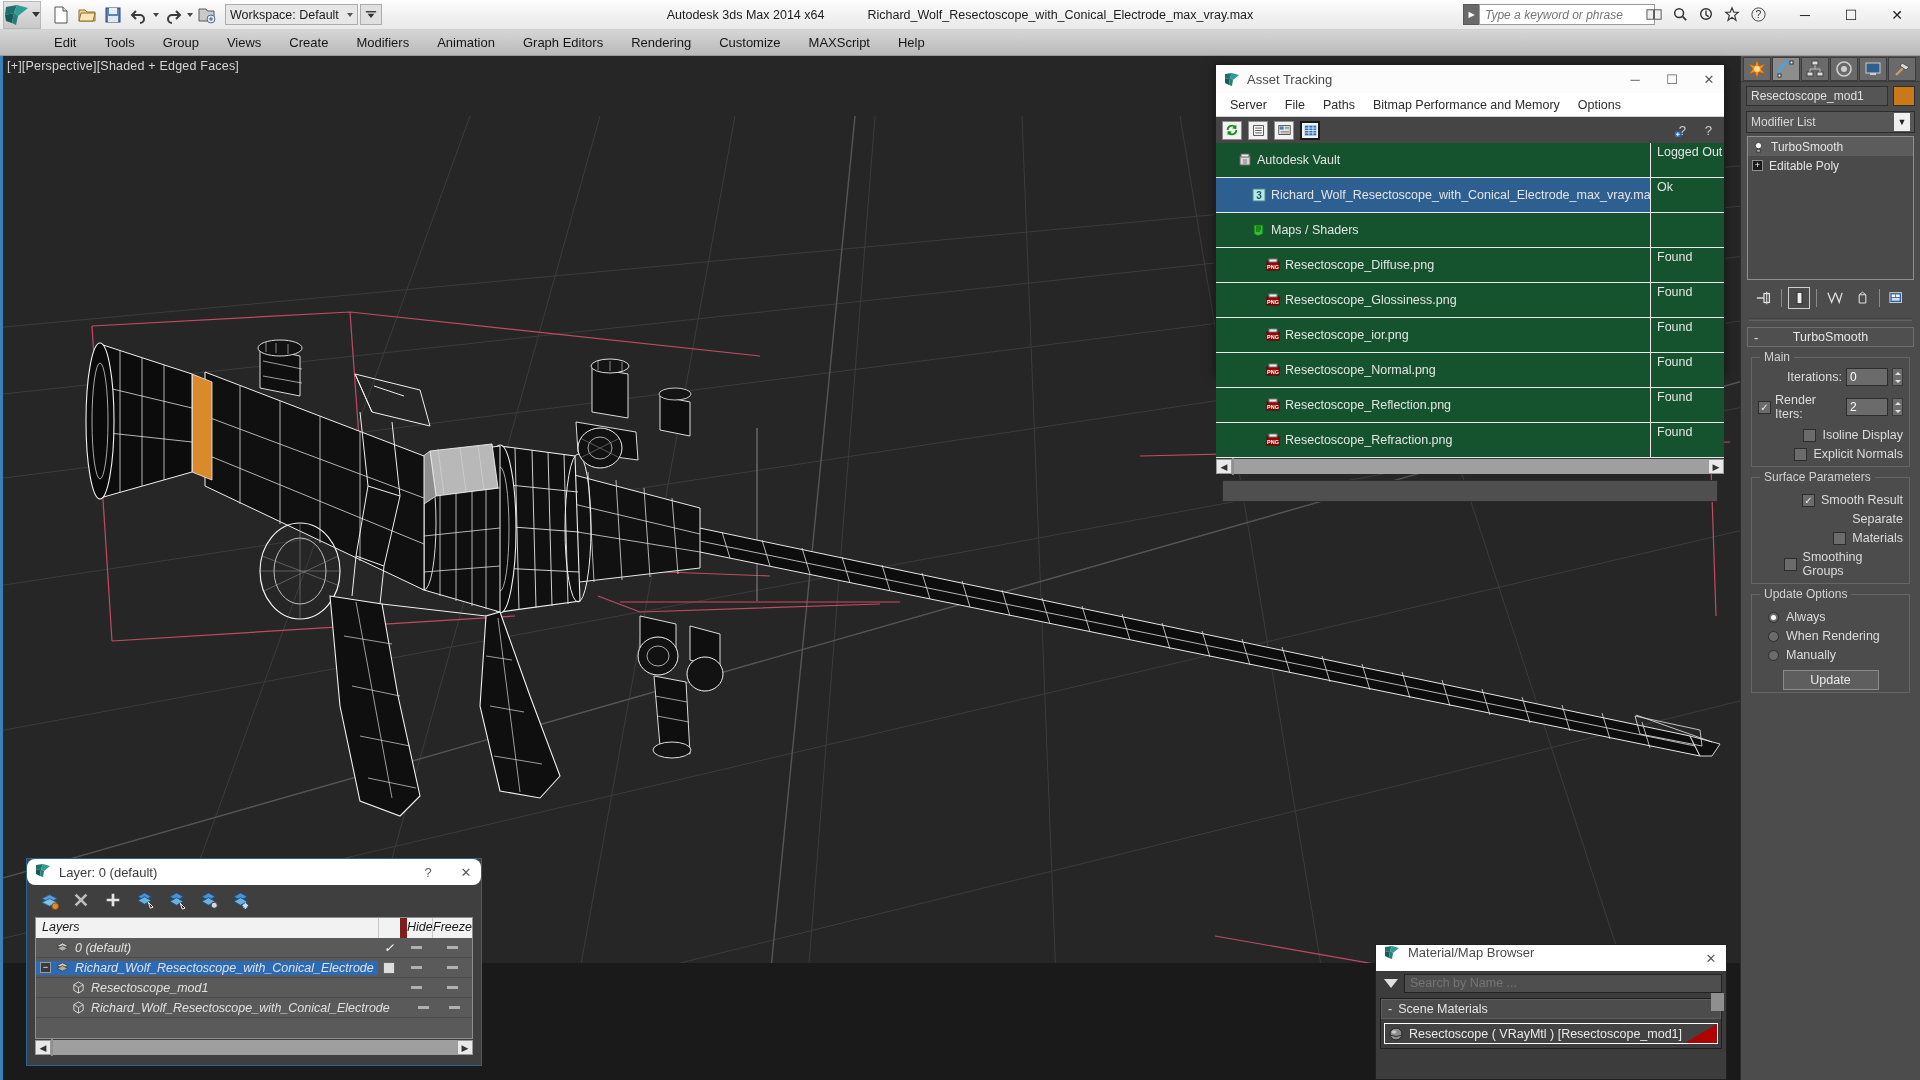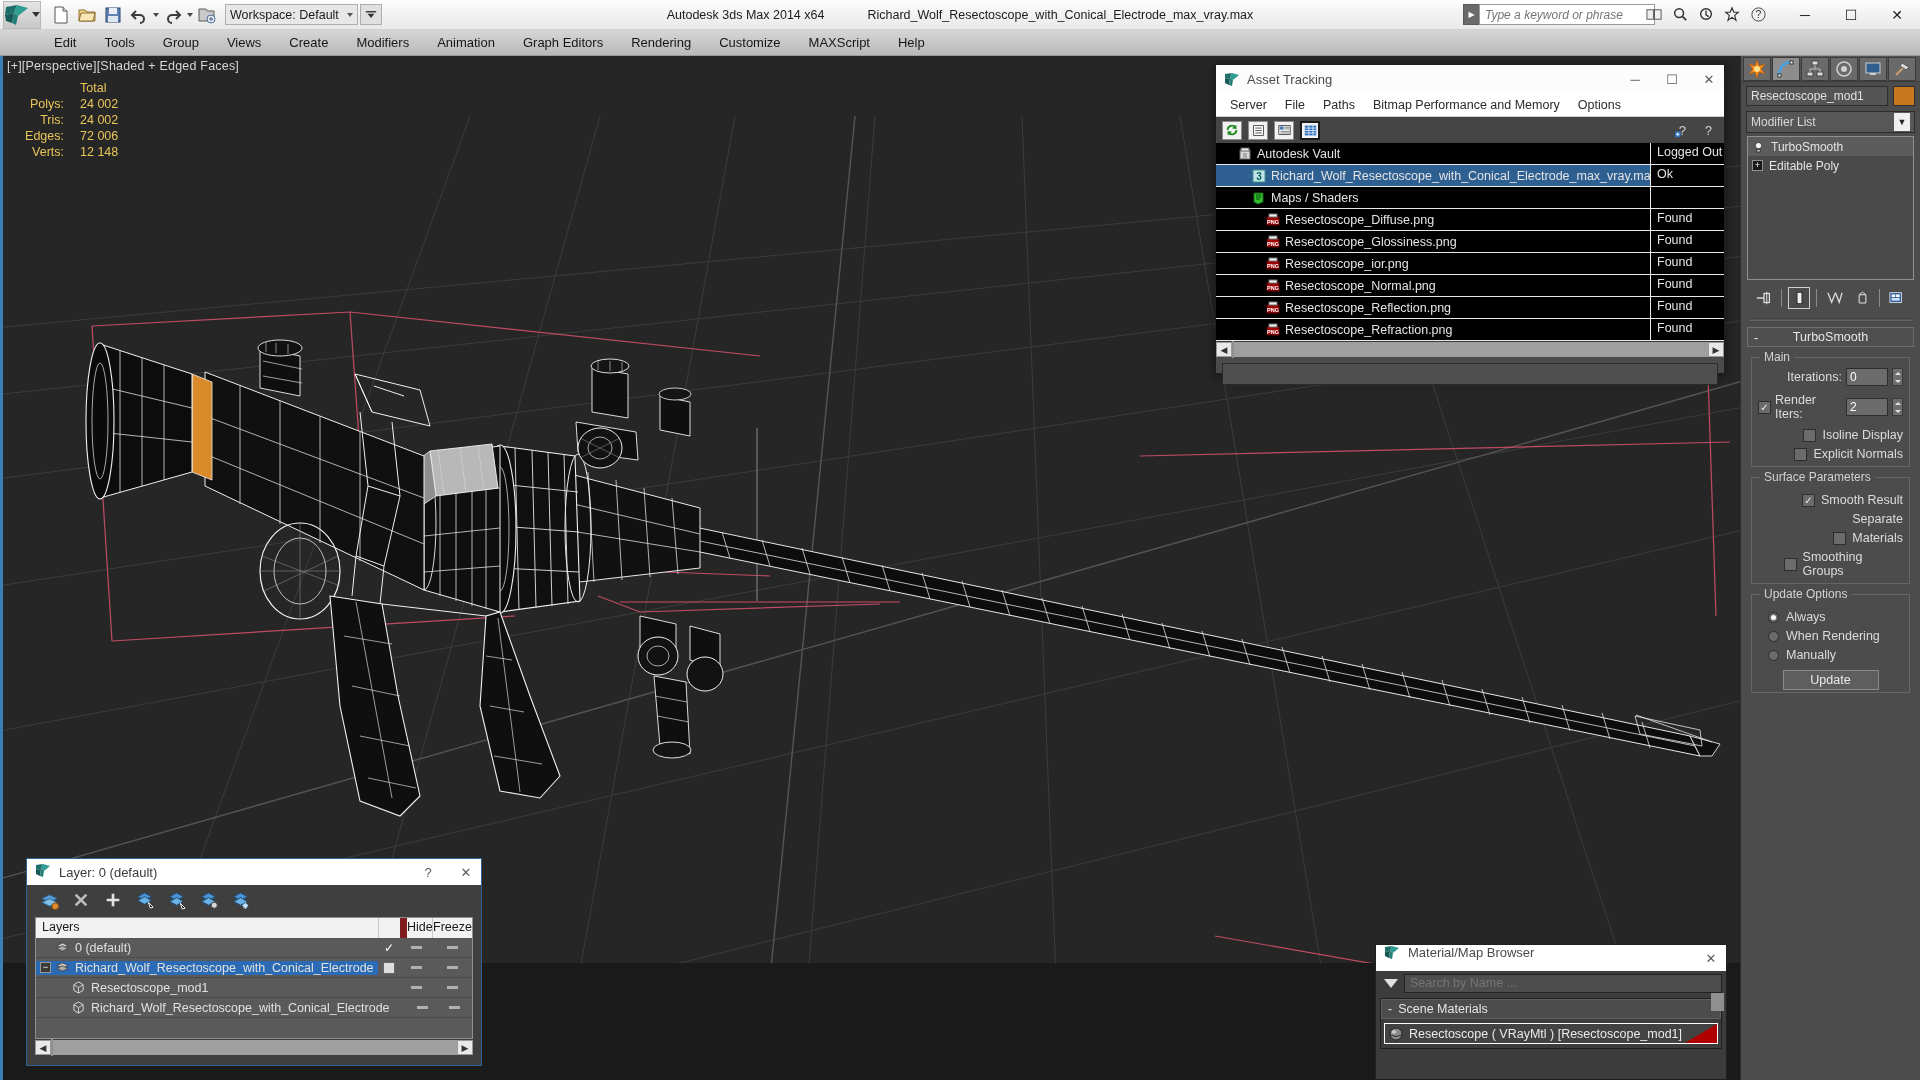--- a/index.html
+++ b/index.html
@@ -210,40 +210,40 @@
     background: #f2f2f2; border: 1px solid #8c8c8c; }
   .tb-icon.sel { border: 2px solid #1a1a1a; }
   .tb-icon.plain { background: transparent; border: none; }
   .tb-spacer { flex: 1; }
 
   .at-table { margin: 0; background: #555; }
   .at-head { display: flex; height: 22px; background: #fff; }
   .at-head .c-name { flex: 1; padding-left: 6px; font-size: 13px; color: #1a1a1a; line-height: 21px;
     border-right: 1px solid #c4c4c4; }
   .at-head .c-status { width: 73px; padding-left: 6px; font-size: 13px; color: #1a1a1a; line-height: 21px; }
-  .at-row { display: flex; height: 22px; border-bottom: 1px solid #e9e9e9; background: #000000; }
+  .at-row { display: flex; height: 35px; border-bottom: 1px solid #e9e9e9; background: #14532d; }
   .at-row.selected .c-name { background: #2e5f91; }
   .at-row .c-name { flex: 1; display: flex; align-items: center; gap: 5px;
     font-size: 12.5px; color: #e4e4e4; border-right: 1px solid #e9e9e9; overflow:hidden; white-space:nowrap; }
   .at-row .c-status { width: 73px; padding-left: 6px; font-size: 12.5px; color: #e4e4e4; line-height: 18px; }
   .ic { width: 14px; height: 14px; flex: none; }
   .at-scroll { height: 16px; background: #5a5a5a; display: flex; align-items: center; border-top:1px solid #3a3a3a;}
   .sc-arrow { width: 16px; height: 15px; background:#e9e9e9; border:1px solid #9a9a9a; color:#333;
     display:flex;align-items:center;justify-content:center;font-size:9px;}
   .sc-track { flex:1; height: 15px; background: #9f9f9f; }
   .sc-thumb { width: 72%; height: 15px; background: #d8d8d8; border:1px solid #8f8f8f; }
   .at-status-bar { margin: 6px; height: 22px; background: #4f4f4f; border: 1px solid #2b2b2b; }
 
   
   .layer-win { position: absolute; background: #3f3f3f; border: 1px solid #2a6496; }
   .lw-title { height: 26px; background: #fff; display:flex; align-items:center; padding-left:8px; gap:8px;
-    font-size: 13px; color:#3a3a3a; }
+    font-size: 13px; color:#3a3a3a;border-radius:8px; }
   .lw-toolbar { height: 30px; display: flex; align-items: center; gap: 12px; padding-left: 12px; background:#3f3f3f;}
   .lw-toolbar .lt { width: 20px; height: 20px; display:flex;align-items:center;justify-content:center; }
-  .lw-list { margin: 2px 8px 0 8px; border: 1px solid #8f8f8f; background: #5a5a5a; }
+  .lw-list { margin: 2px 8px 0 8px; border: 1px solid #8f8f8f; background: #5a5a5a; font-style: italic; }
   .lw-head { display: flex; height: 20px; background: #f2f2f2; }
   .lw-head .h1 { flex: 1; padding-left: 6px; font-size: 12.5px; color: #1a1a1a; line-height: 19px; }
   .lw-head .hmid { width: 22px; border-left: 1px solid #c8c8c8; }
   .lw-head .h2 { width: 32px; text-align: center; font-size: 12.5px; color:#1a1a1a; line-height:19px;
     border-left: 7px solid #7f1d1d;}
   .lw-head .h3 { width: 40px; text-align: center; font-size: 12.5px; color:#1a1a1a; line-height:19px;
     border-left: 1px solid #c8c8c8;}
   .lw-row { display: flex; height: 20px; align-items: center; border-bottom: 1px solid #4a4a4a; }
   .lw-row .n { flex: 1; display:flex; align-items:center; gap:5px; font-size:12.5px; color:#e0e0e0; padding-left:4px; }
   .lw-row .n.sel { background: #2b6bb5; }
@@ -628,46 +628,20 @@
           <g stroke="#d8d8d8" stroke-width="0.7" fill="none">
             <path d="M655 640 L687 646"></path>
               <path d="M657 660 L689 666"></path>
           </g>
           <ellipse cx="672" cy="694" rx="19" ry="8" fill="#141414" stroke="#f0f0f0" stroke-width="0.9"></ellipse>
         </g>
       </g>
     </svg>
 
     <div class="vp-label">[+][Perspective][Shaded + Edged Faces]</div>
-    <div class="vp-stats">
-      <table>
-        <tbody>
-            <tr>
-              <td class="lbl"></td>
-              <td class="val">Total</td>
-            </tr>
-        <tr>
-              <td class="lbl">Polys:</td>
-            <td class="val">24 002</td>
-            </tr>
-        <tr>
-              <td class="lbl">Tris:</td>
-            <td class="val">24 002</td>
-            </tr>
-        <tr>
-              <td class="lbl">Edges:</td>
-            <td class="val">72 006</td>
-            </tr>
-        <tr>
-              <td class="lbl">Verts:</td>
-            <td class="val">12 148</td>
-            </tr>
-      </tbody>
-        </table>
-    </div>
   </div>
   <div class="viewport-border-left"></div>
 
   <div class="cmdpanel">
     <div class="cp-tabs">
       <div class="cp-tab">
         <svg viewBox="0 0 18 18">
           <polygon points="9,0 11,6 17,4 13,9 17,14 11,12 9,18 7,12 1,14 5,9 1,4 7,6" fill="#ff8c1a" stroke="#b35900" stroke-width="0.6"></polygon>
           <circle cx="9" cy="9" r="3" fill="#ffe08a"></circle>
         </svg>

